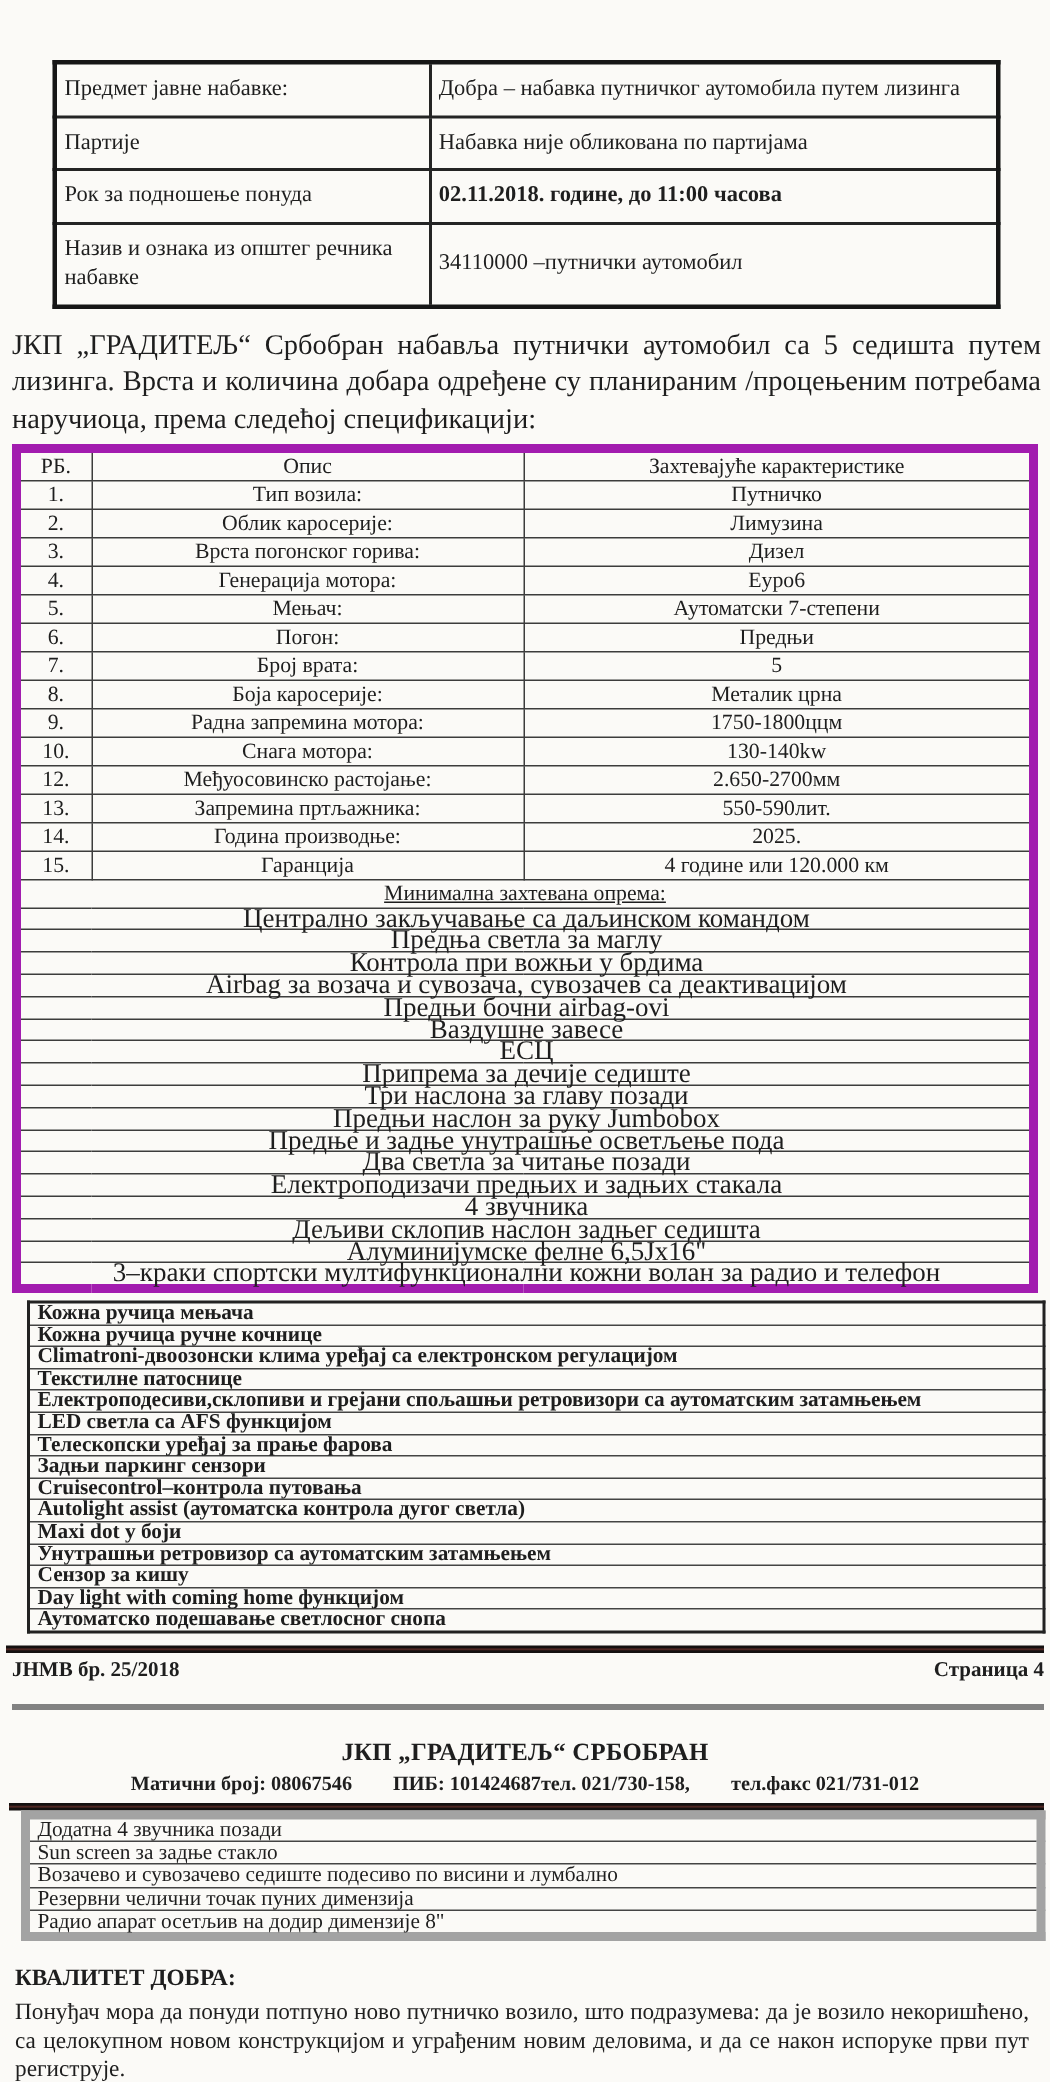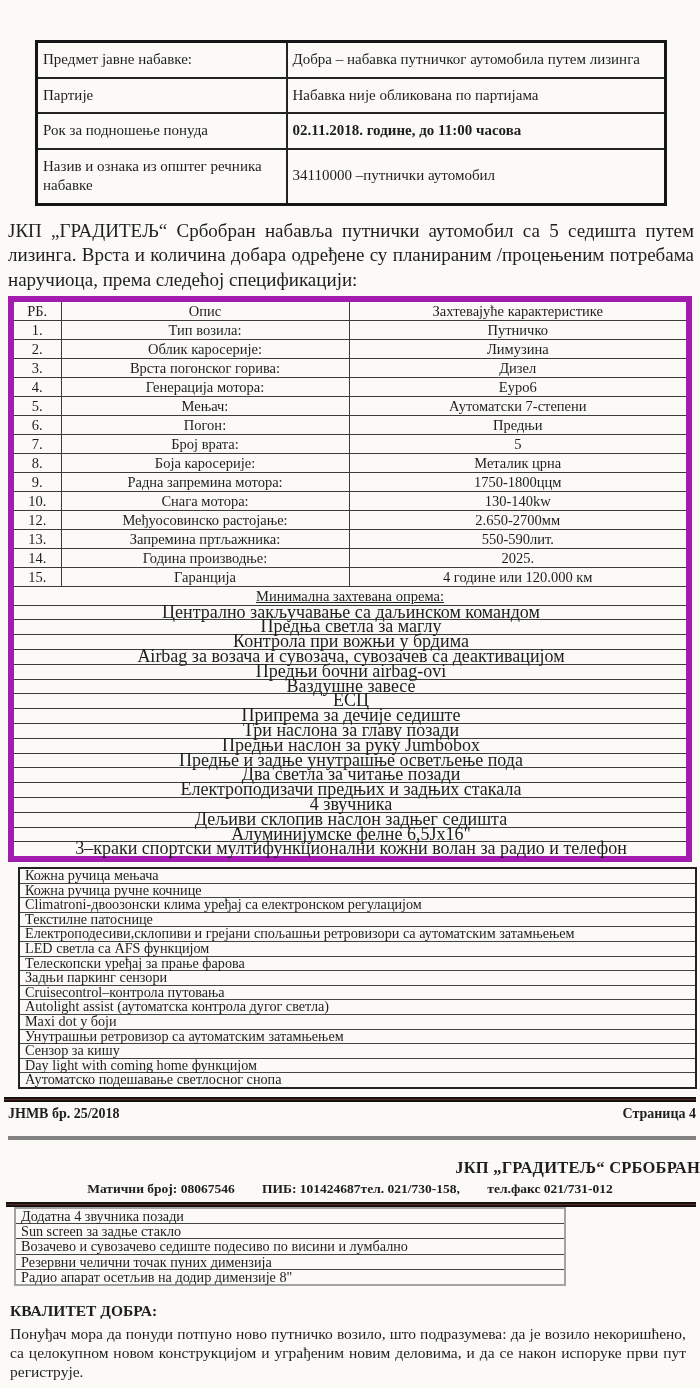--- a/index.html
+++ b/index.html
@@ -70,56 +70,57 @@
     margin:5px 0 0 18px;
     width:679px;
     border:2px solid #222;
     font-size:14.2px;
   }
   table.equip2 td {
     border:1px solid #444;
     text-align:left;
     padding:0 3px 0 5px;
     line-height:13.6px;
+    font-weight:bold;
   }
 
   
   .rule-maroon {
     height:5px;
     background:linear-gradient(#141010 0%,#141010 28%,#5a2b26 50%,#141010 72%,#141010 100%);
   }
   .footer-rule { width:692px; margin:8px 0 0 4px; }
   .footer-row {
     display:flex; justify-content:space-between;
     width:688px; margin:4px 0 0 8px;
     font-size:14px; font-weight:700;
   }
   .rule-gray {
     width:688px; height:4px; margin:14px 0 0 8px;
     background:#828282;
   }
 
   
   .p2-title {
-    text-align:right; font-weight:700; font-size:16.5px;
+    text-align:center; font-weight:700; font-size:16.5px;
     margin-top:18px; letter-spacing:.2px;
   }
   .p2-info {
     text-align:center; font-size:13.5px; font-weight:700;
     margin-top:3px;
   }
   .p2-info span { margin:0 12px; }
   .p2-rule { width:690px; margin:5px 0 0 6px; }
 
   
   table.equip3 {
     border-collapse:collapse;
     margin:0 0 0 14px;
-    width:552px;
-    border:2px solid #a3a3a3;
+    width:683px;
+    border:6px solid #a3a3a3;
     font-size:14.2px;
   }
   table.equip3 td {
     border:1px solid #444;
     text-align:left;
     padding:0 3px 0 5px;
     line-height:14.2px;
   }
 
   

